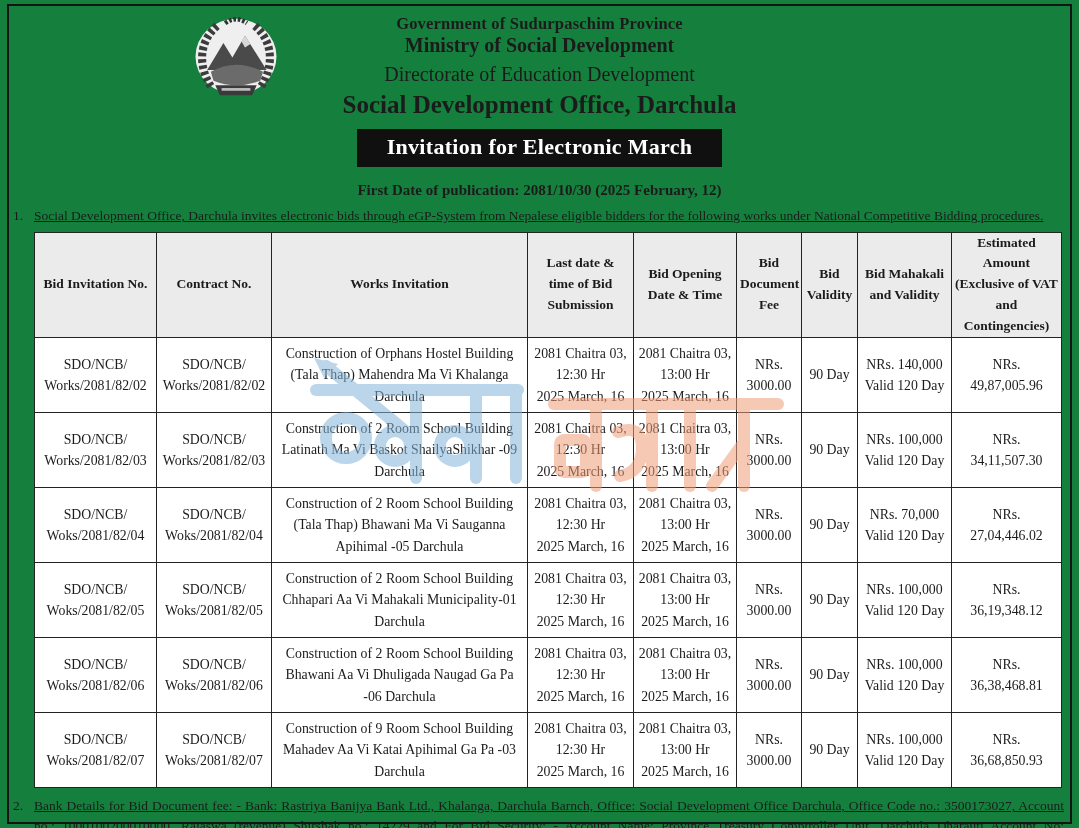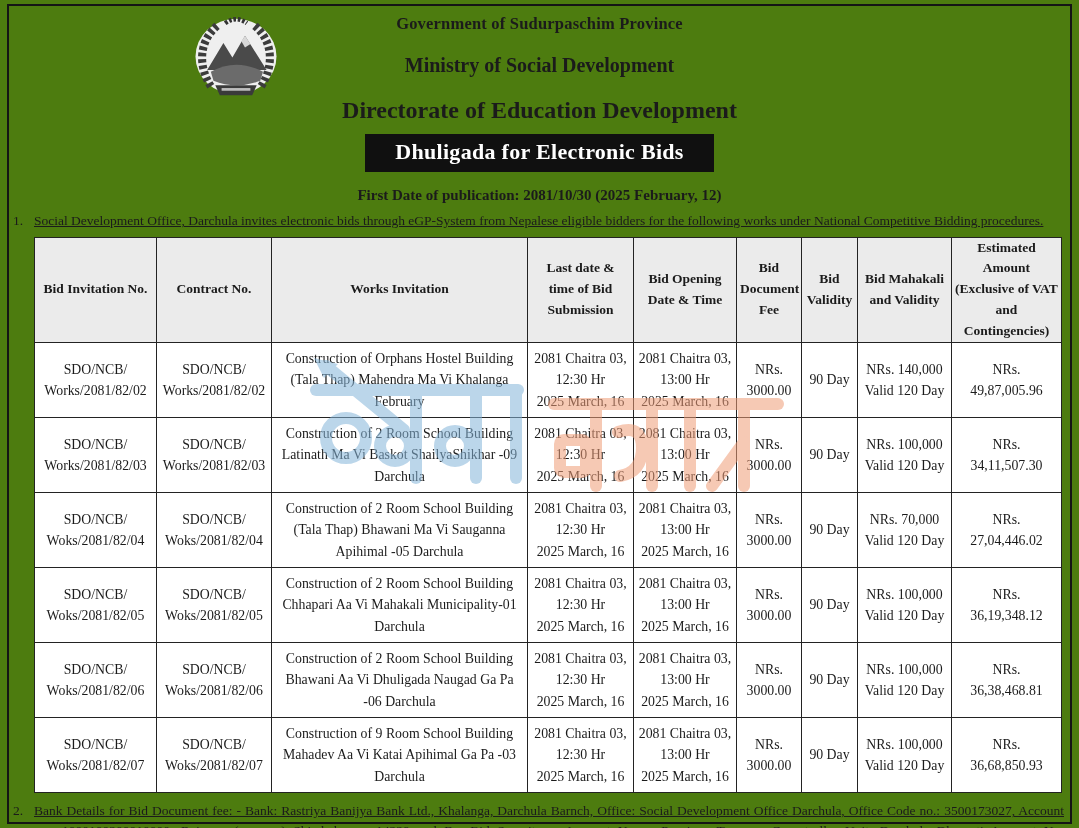--- a/index.html
+++ b/index.html
@@ -1,31 +1,31 @@
 <!DOCTYPE html>
 <html><head>
 <meta charset="utf-8">
 <style>
   html,body { margin:0; padding:0; background:#ffffff; }
   .page {
-    position:relative; width:1079px; height:828px; background:#4d7c0f;
+    position:relative; width:1079px; height:828px; background:#15803d;
     font-family:"Liberation Serif","DejaVu Serif",serif; color:#1b1b1b; overflow:hidden;
   }
   .frame {
     position:absolute; left:7px; top:4px; right:7px; bottom:4px;
     border:2.5px solid #151515; pointer-events:none; z-index:10;
   }
   .content { position:absolute; left:13px; top:8px; right:13px; }
 
   
   .hdr { text-align:center; position:relative; }
   .logo { position:absolute; left:178px; top:6px; width:90px; height:86px; }
   .l1 { font-size:16.5px; font-weight:bold; padding-top:6px; letter-spacing:.2px; }
-  .l2 { font-size:20px; font-weight:bold; margin-top:20px; }
-  .l3 { font-size:24px; font-weight:bold; margin-top:20px; }
+  .l2 { font-size:20px; font-weight:bold; margin-top:0; }
+  .l3 { font-size:20px; font-weight:normal; margin-top:6px; }
   .l4 { font-size:25px; font-weight:bold; margin-top:5px; }
   .banner {
     display:inline-block; background:#101010; color:#ffffff;
     font-size:22px; font-weight:bold; padding:5px 30px 7px; margin-top:10px; letter-spacing:.3px;
   }
   .pub { font-size:15px; font-weight:bold; margin-top:15px; }
 
   
   .note { display:flex; font-size:13.5px; line-height:1.45; margin-top:3px; }
   .note .num { width:21px; flex:none; }
@@ -69,21 +69,22 @@
           <polygon points="18,62 36,32 46,48 60,24 84,62" fill="#4a4a4a"></polygon>
           <polygon points="56,30 60,24 66,33 60,37" fill="#d8d8d8"></polygon>
           <path d="M22,64 Q50,48 80,64 L77,74 Q50,84 25,74 Z" fill="#6b6b6b"></path>
           <path d="M27,79 L73,79 L68,90 L32,90 Z" fill="#3a3a3a"></path>
           <rect x="34" y="82" width="32" height="3" fill="#bdbdbd"></rect>
         </svg>
       </span>
       <div class="l1">Government of Sudurpaschim Province</div>
       <div class="l2">Ministry of Social Development</div>
       <div class="l3">Directorate of Education Development</div>
-      <div><span class="banner">Dhuligada for Electronic Bids</span></div>
+      <div class="l4">Social Development Office, Darchula</div>
+      <div><span class="banner">Invitation for Electronic March</span></div>
       <div class="pub">First Date of publication: 2081/10/30 (2025 February, 12)</div>
     </div>
 
     <div class="note" style="margin-top:7px;">
       <span class="num">1.</span>
       <div class="ntext">Social Development Office, Darchula invites electronic bids through eGP-System from Nepalese eligible bidders for the following works under National Competitive Bidding procedures.</div>
     </div>
 
     <table class="bids">
       <colgroup>
@@ -116,21 +117,21 @@
 and Validity</th>
         <th>Estimated Amount
 (Exclusive of VAT
 and Contingencies)</th>
       </tr>
       <tr>
         <td>SDO/NCB/
 Works/2081/82/02</td>
         <td>SDO/NCB/
 Works/2081/82/02</td>
-        <td>Construction of Orphans Hostel Building (Tala Thap) Mahendra Ma Vi Khalanga February</td>
+        <td>Construction of Orphans Hostel Building (Tala Thap) Mahendra Ma Vi Khalanga Darchula</td>
         <td>2081 Chaitra 03,
 12:30 Hr
 2025 March, 16</td>
         <td>2081 Chaitra 03,
 13:00 Hr
 2025 March, 16</td>
         <td>NRs.
 3000.00</td>
         <td>90 Day</td>
         <td>NRs. 140,000

